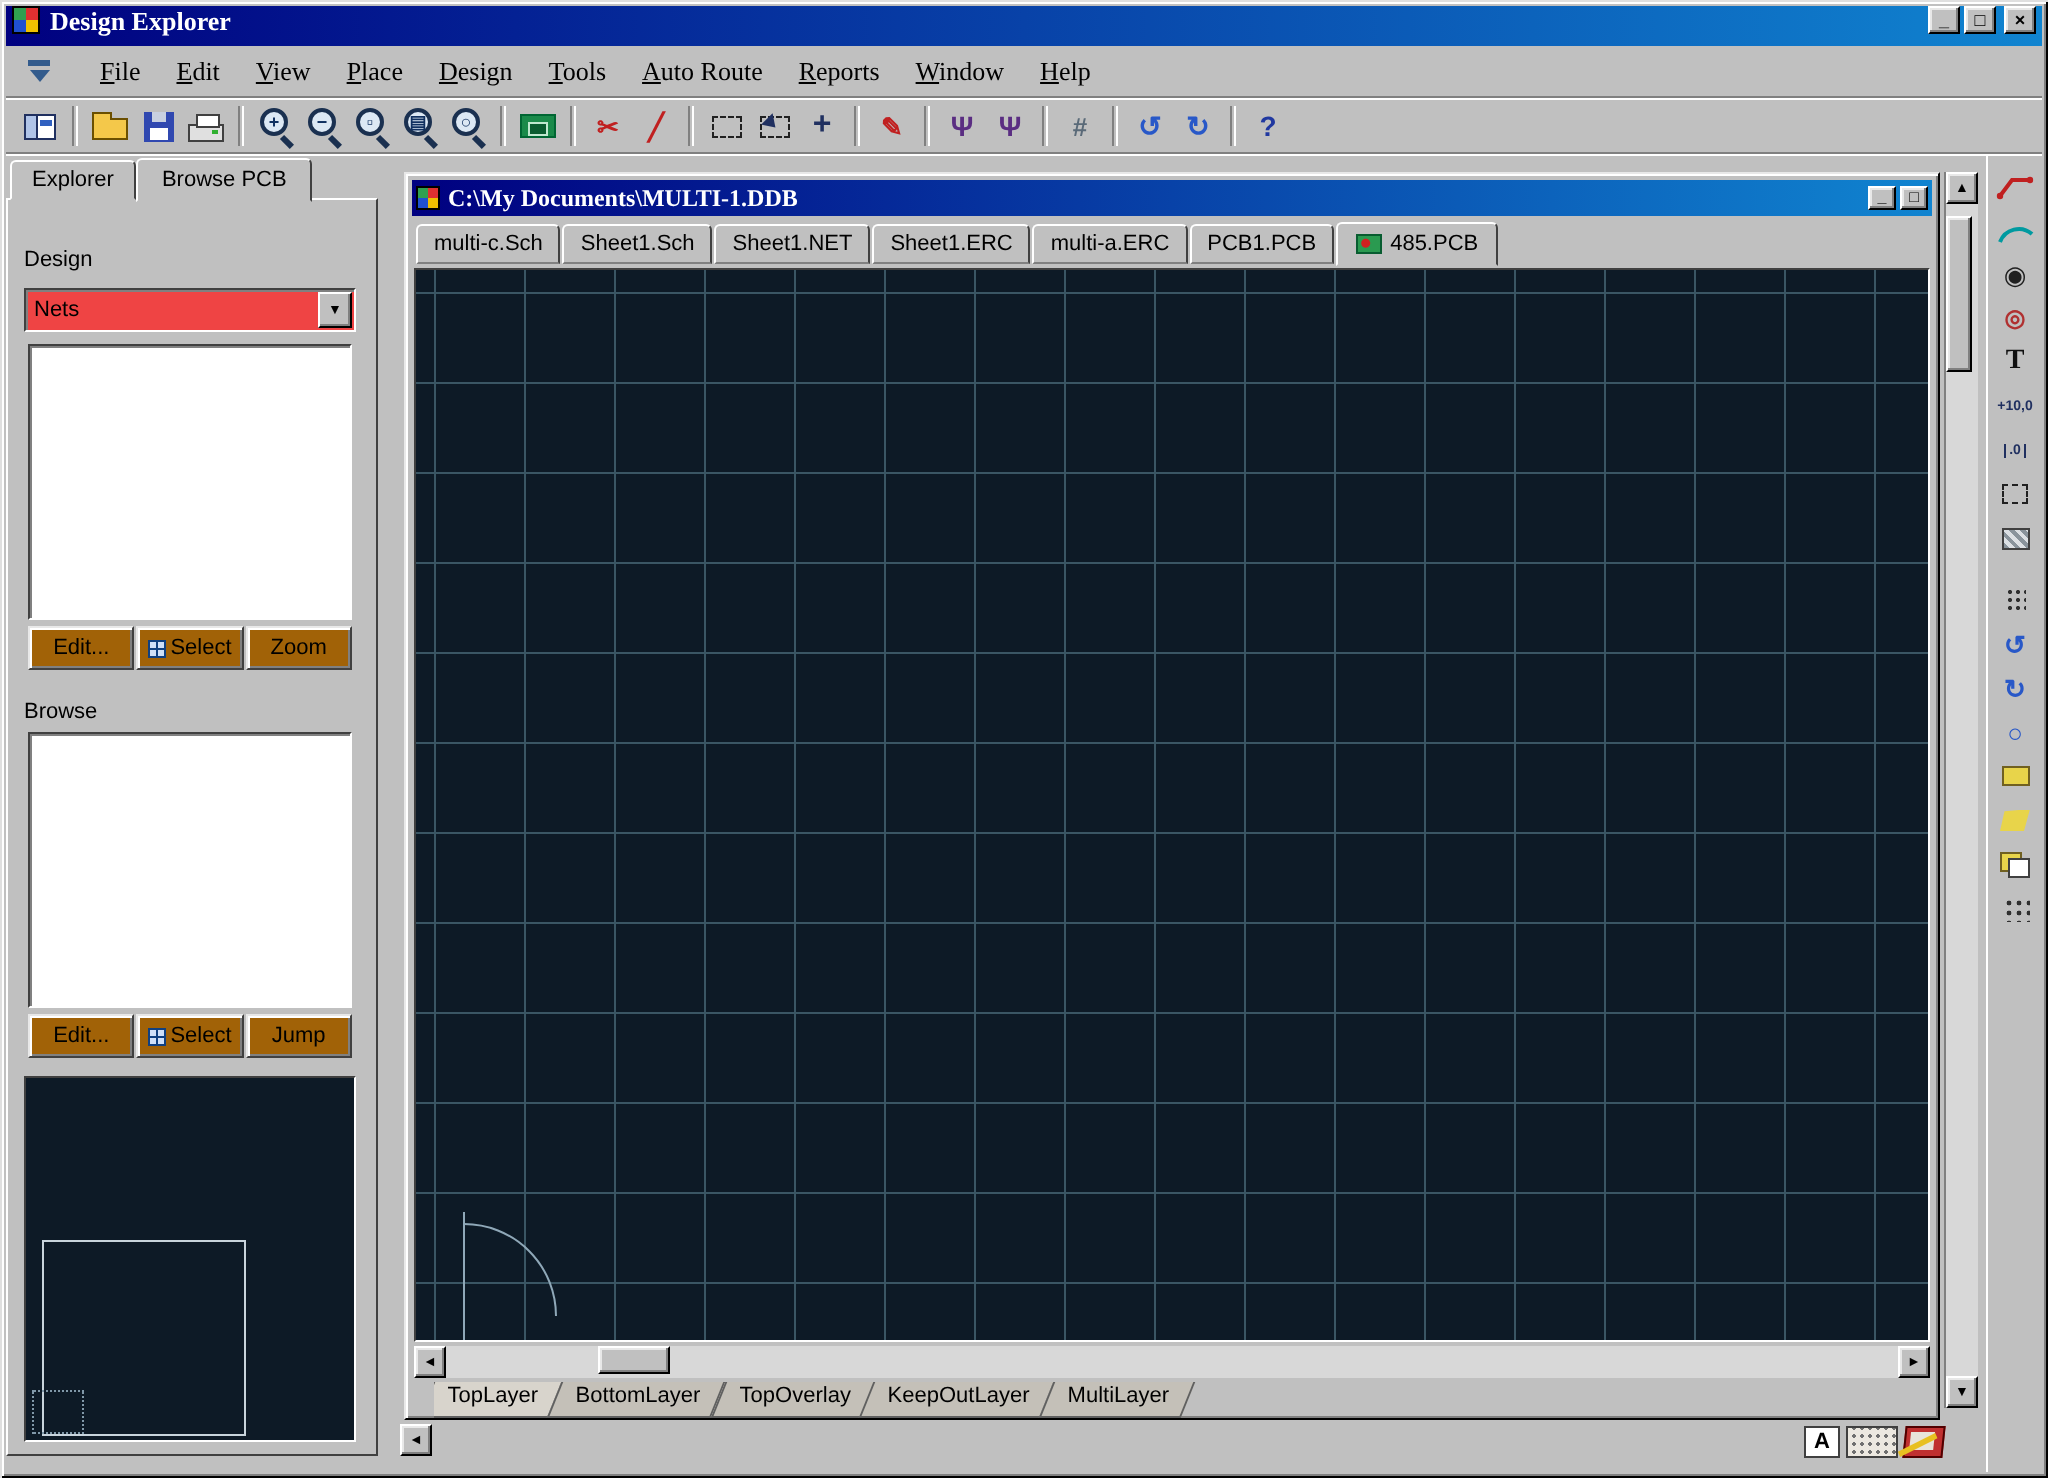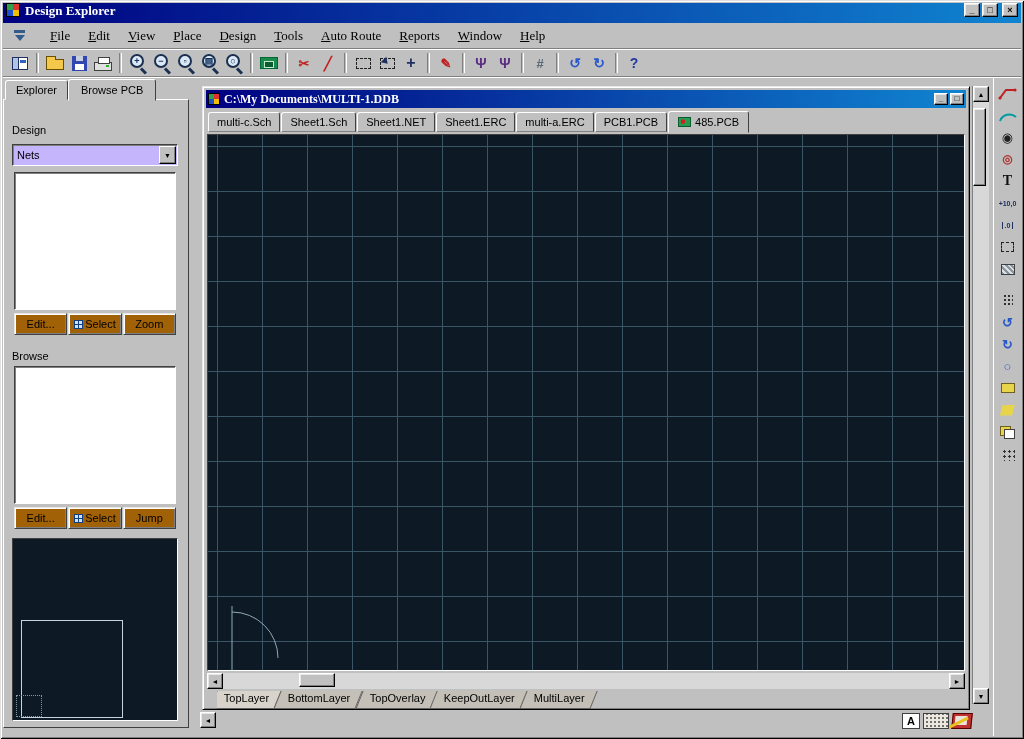--- a/index.html
+++ b/index.html
@@ -66,21 +66,21 @@
 
   
   .left-panel{position:absolute;left:3px;top:78px;width:190px;height:650px}
   .lp-tabs{position:absolute;left:2px;top:0;height:22px;display:flex;align-items:flex-end;z-index:3}
   .lp-tab{padding:3px 10px 3px;background:#c0c0c0;border:1px solid;border-color:#fff #404040 #c0c0c0 #fff;
     border-radius:3px 3px 0 0;position:relative;font-size:11px}
   .lp-tab.active{padding:4px 12px;z-index:4;margin-bottom:-1px}
   .lp-body{position:absolute;left:0;top:21px;right:4px;bottom:0;background:#c0c0c0;
     border:1px solid;border-color:#fff #404040 #404040 #fff;z-index:2}
   .lp-label{position:absolute;left:8px;font-size:11px}
-  .combo{position:absolute;left:8px;right:10px;top:44px;height:22px;background:#c4b5fd;
+  .combo{position:absolute;left:8px;right:10px;top:44px;height:22px;background:#ef4444;
     border:1px solid;border-color:#404040 #fff #fff #404040;box-shadow:inset 1px 1px 0 #808080;display:flex;align-items:center}
   .combo-text{flex:1;padding-left:4px}
   .combo-btn{width:17px;height:18px;margin-right:1px;background:#c0c0c0;border:1px solid;border-color:#fff #000 #000 #fff;
     box-shadow:inset -1px -1px 0 #808080;display:flex;align-items:center;justify-content:center;font-size:7px}
   .listbox{position:absolute;left:10px;right:12px;background:#fff;
     border:1px solid;border-color:#404040 #fff #fff #404040;box-shadow:inset 1px 1px 0 #808080}
   .btnrow{position:absolute;left:10px;right:12px;height:22px;display:flex;gap:1px}
   .btn{flex:1;height:22px;background:#a16207;border:1px solid;border-color:#e8e8e8 #404040 #404040 #e8e8e8;
     box-shadow:inset 1px 1px 0 #fff, inset -1px -1px 0 #808080;
     display:flex;align-items:center;justify-content:center;overflow:hidden;white-space:nowrap;font-size:11px}

